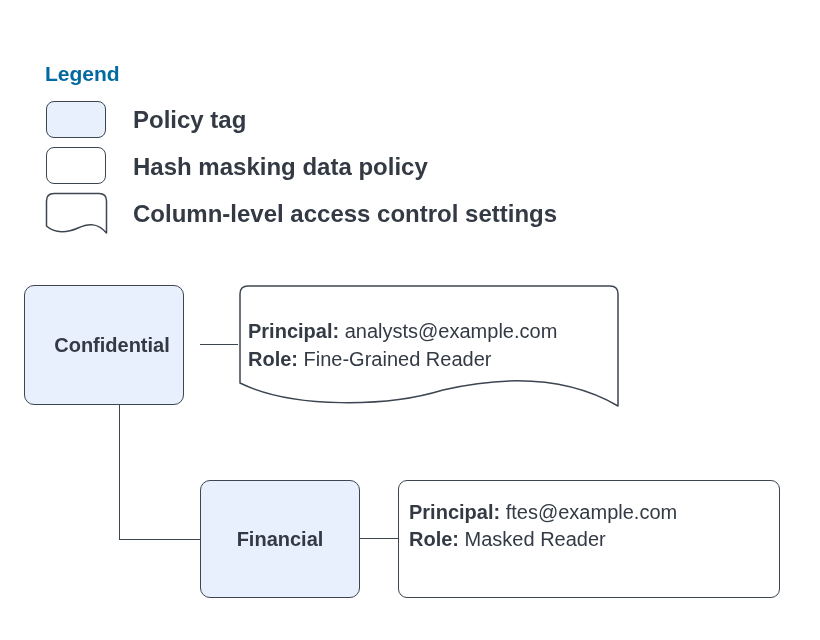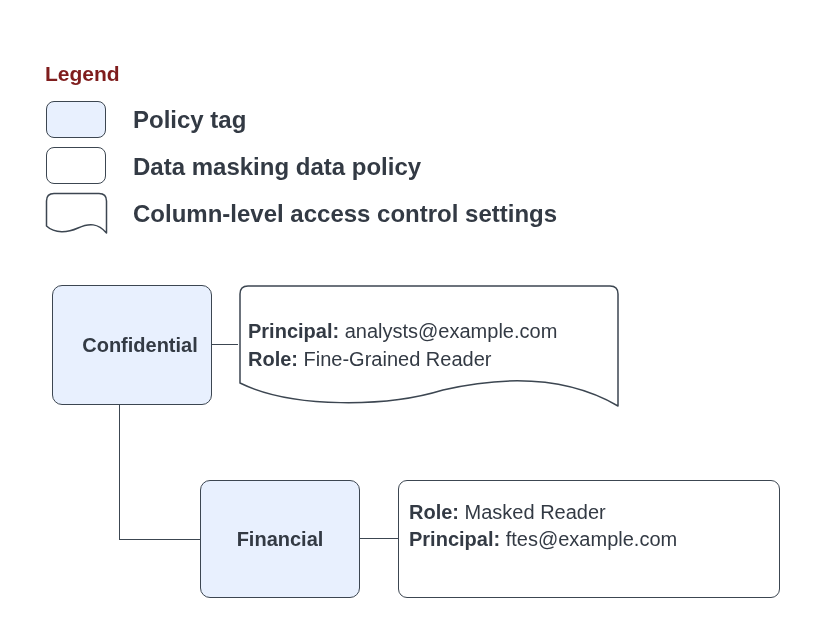--- a/index.html
+++ b/index.html
@@ -15,21 +15,21 @@
     font-family: "Liberation Sans", sans-serif;
     color: #333a44;
     overflow: hidden;
   }
   .abs { position: absolute; }
 
   
   .legend-title {
     left: 45px; top: 62px;
     font-size: 21px; font-weight: 700;
-    color: #7f1d1d;
+    color: #0369a1;
   }
   .swatch {
     left: 46px;
     width: 60px; height: 37px;
     border: 1.5px solid #3c4651;
     border-radius: 8px;
     box-sizing: border-box;
     background: #ffffff;
   }
   .swatch.blue { background: #e8f0fe; }
@@ -92,46 +92,46 @@
 <body>
 
 <div class="canvas">
 
   <div class="abs legend-title">Legend</div>
 
   <div class="abs swatch blue" style="top:101px;"></div>
   <div class="abs legend-label" style="top:106px;">Policy tag</div>
 
   <div class="abs swatch" style="top:147px;"></div>
-  <div class="abs legend-label" style="top:153px;">Data masking data policy</div>
+  <div class="abs legend-label" style="top:153px;">Hash masking data policy</div>
 
   <svg class="abs" style="left:45px; top:192px;" width="63" height="47" viewBox="0 0 63 47">
     <path class="doc-shape" d="M 1.5 34 L 1.5 9 Q 1.5 1.5 9 1.5 L 54 1.5 Q 61.5 1.5 61.5 9 L 61.5 41 C 53 31 44 31 33 36 C 23 40.5 10 42 1.5 34 Z"></path>
   </svg>
   <div class="abs legend-label" style="top:200px;text-align:center;">Column-level access control settings</div>
 
   <div class="abs conn-h" style="left:200px; top:344px; width:38px;"></div>
   <div class="abs conn-l" style="left:119px; top:405px; width:81px; height:135px;"></div>
   <div class="abs conn-h" style="left:360px; top:538px; width:38px;"></div>
 
-  <div class="abs node" style="left:52px; top:285px;padding-left:16px;">
+  <div class="abs node" style="left:24px; top:285px;padding-left:16px;">
     <span>Confidential</span>
   </div>
 
   <svg class="abs" style="left:238px; top:285px;" width="382" height="127" viewBox="0 0 382 127">
     <path class="doc-shape" d="M 2 98 L 2 9 Q 2 1 10 1 L 372 1 Q 380 1 380 9 L 380 121 C 330 92 270 90 205 105 C 150 122 55 124 2 98 Z"></path>
   </svg>
   <div class="abs shape-text" style="left:248px; top:317px; line-height:28px;">
     <div><span class="b">Principal:</span><span> analysts@example.com</span></div>
     <div><span class="b">Role:</span><span> Fine-Grained Reader</span></div>
   </div>
 
   <div class="abs node" style="left:200px; top:480px; height:118px;">
     <span>Financial</span>
   </div>
 
   <div class="abs policy-rect"></div>
   <div class="abs shape-text" style="left:409px; top:499px;">
+    <div><span class="b">Principal:</span><span> ftes@example.com</span></div>
     <div><span class="b">Role:</span><span> Masked Reader</span></div>
-    <div><span class="b">Principal:</span><span> ftes@example.com</span></div>
   </div>
 
 </div>
 
 </body></html>

